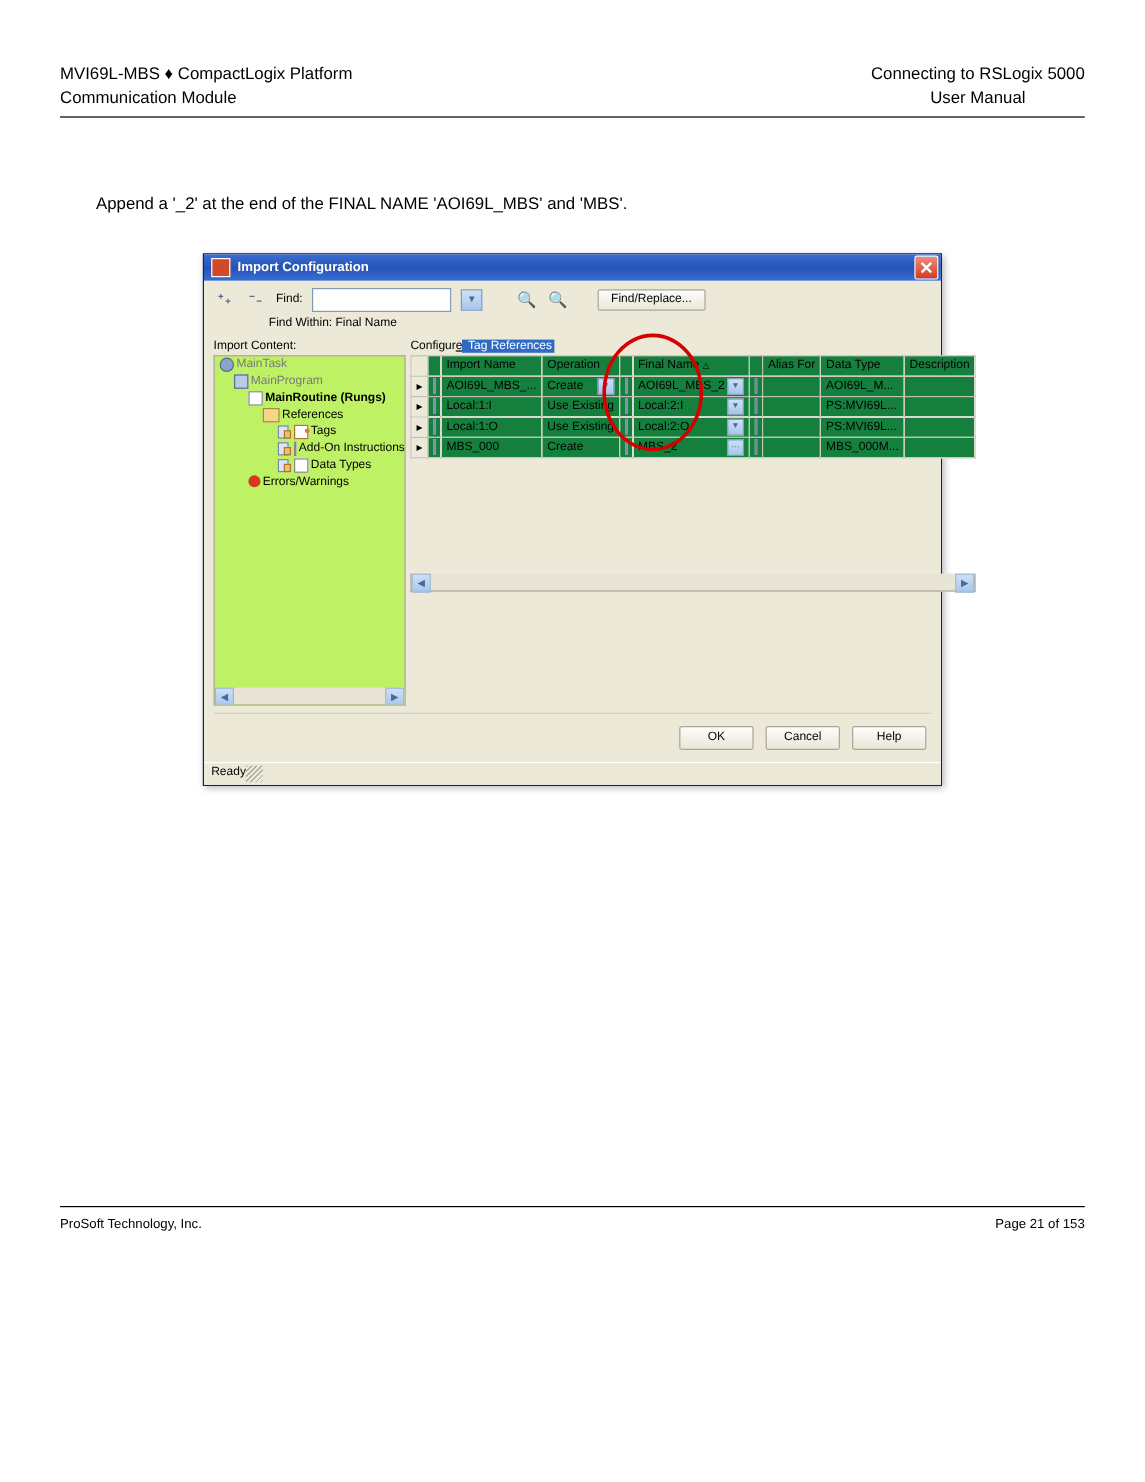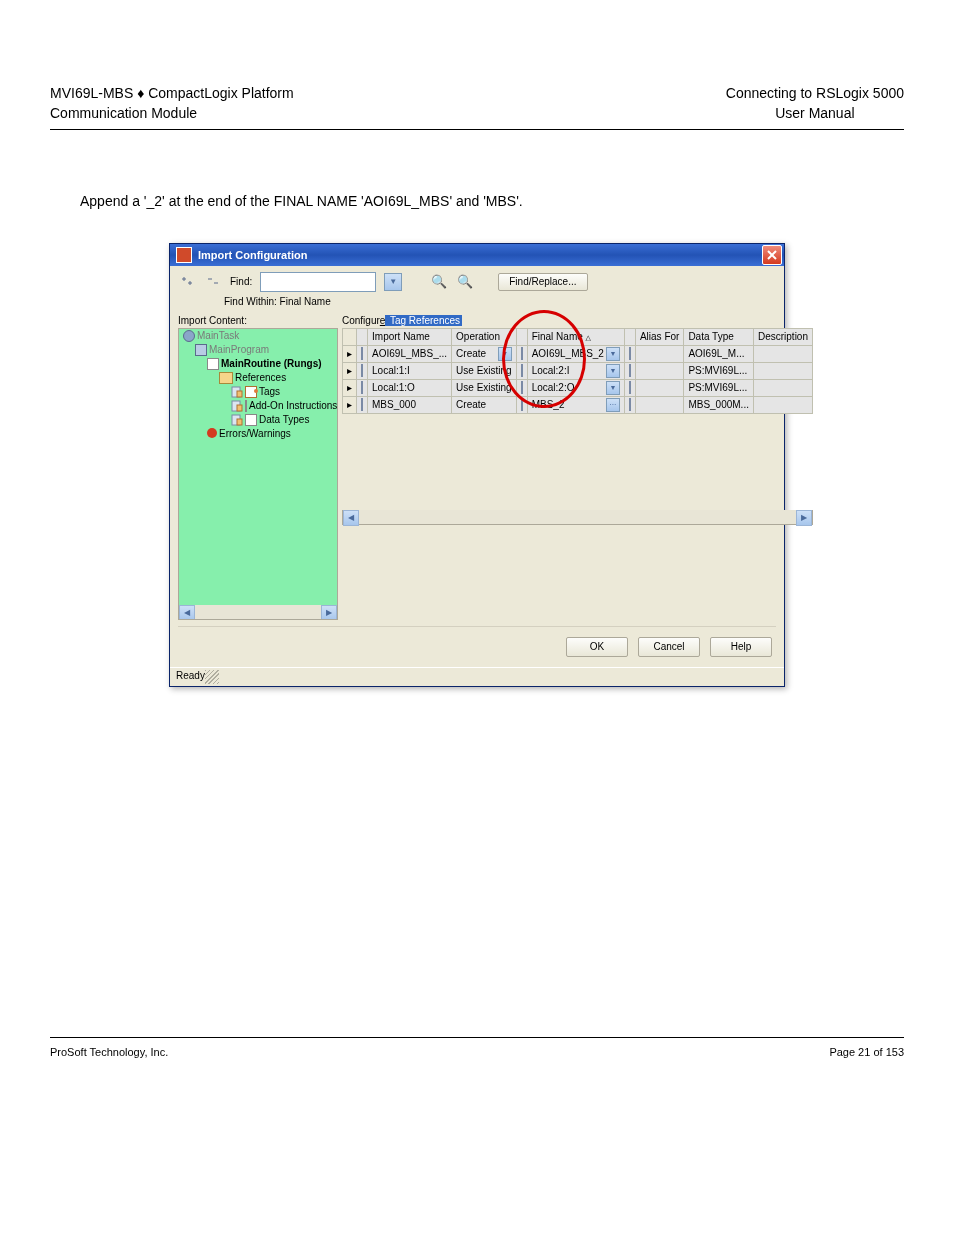--- a/index.html
+++ b/index.html
@@ -3,21 +3,21 @@
 <meta charset="utf-8">
 <style>
   body {
     margin: 0;
     padding: 0;
     font-family: Arial, sans-serif;
     background: #fff;
     width: 954px;
   }
   .page {
-    padding: 84px 50px 40px 50px;
+    padding: 52px 50px 40px 50px;
     position: relative;
   }
   .header {
     display: flex;
     justify-content: space-between;
     font-size: 14px;
     color: #000;
     border-bottom: 1px solid #000;
     padding-bottom: 6px;
     margin-bottom: 60px;
@@ -88,21 +88,21 @@
     border:1px solid #aca899; border-radius:2px; font-size:10px;
   }
   .find-within { margin-left:46px; margin-bottom:8px; }
 
   .content-row { display:flex; gap:0; }
   .tree-panel {
     width:160px;
   }
   .tree-label { font-size:10px; margin-bottom:2px; }
   .tree-box {
-    border:1px solid #aca899; background:#86efac; height:290px; position:relative;
+    border:1px solid #aca899; background:#bef264; height:290px; position:relative;
     font-size:10px; overflow:hidden;
   }
   .tree-item { display:flex; align-items:center; gap:2px; padding:1px 2px; white-space:nowrap; }
   .ti0{margin-left:2px;} .ti1{margin-left:14px;} .ti2{margin-left:26px;} .ti3{margin-left:38px;} .ti4{margin-left:50px;}
   .folder-ic{ width:12px;height:10px;background:#f5d58a;border:1px solid #a78a3a; }
   .gear-ic{ width:10px;height:10px;border-radius:50%;background:#8aa5c9;border:1px solid #5a6b8c; }
   .prog-ic{ width:10px;height:10px;background:#b8cce4;border:1px solid #5a6b8c; }
   .doc-ic{ width:10px;height:10px;background:#fff;border:1px solid #888; }
   .tag-ic{ width:10px;height:10px;background:#fff;border:1px solid #b07030;position:relative; }
   .tag-ic::after{content:"";position:absolute;right:-2px;top:2px;width:4px;height:4px;background:#e07a3a;border-radius:50%;}
@@ -120,21 +120,21 @@
   .right-panel { flex:1; padding-left:4px; }
   .config-label { font-size:10px; margin-bottom:2px; }
   .config-label .under { text-decoration:underline; }
   .config-label .hl { background:#316ac5; color:#fff; padding:0 2px; }
   .grid {
     border:1px solid #aca899; background:#fff; font-size:10px;
     border-collapse:collapse; width:100%;
   }
   .grid th, .grid td {
     border:1px solid #c0c0b0; padding:1px 4px; height:14px; text-align:left;
-    background:#e5e5e5; white-space:nowrap; overflow:hidden;
+    background:#15803d; white-space:nowrap; overflow:hidden;
   }
   .grid th { font-weight:normal; }
   .grid .rowhdr { width:8px; background:#ece9d8; }
   .grid .iconcol { width:10px; text-align:center; }
   .final-cell { position:relative; display:flex; align-items:center; gap:2px; }
   .mini-ic { width:10px; height:10px; border:1px solid #7a8aa5; background:#dbe5f1; }
   .dd-ar { width:12px;height:12px;background:linear-gradient(#cde0f7,#a7c6ec);border:1px solid #7f9db9;display:flex;align-items:center;justify-content:center;font-size:7px;color:#4a6a9b;margin-left:auto;}
   .red-circle {
     position:absolute; width:78px; height:92px; border:3px solid #d60000; border-radius:50%;
     pointer-events:none;

